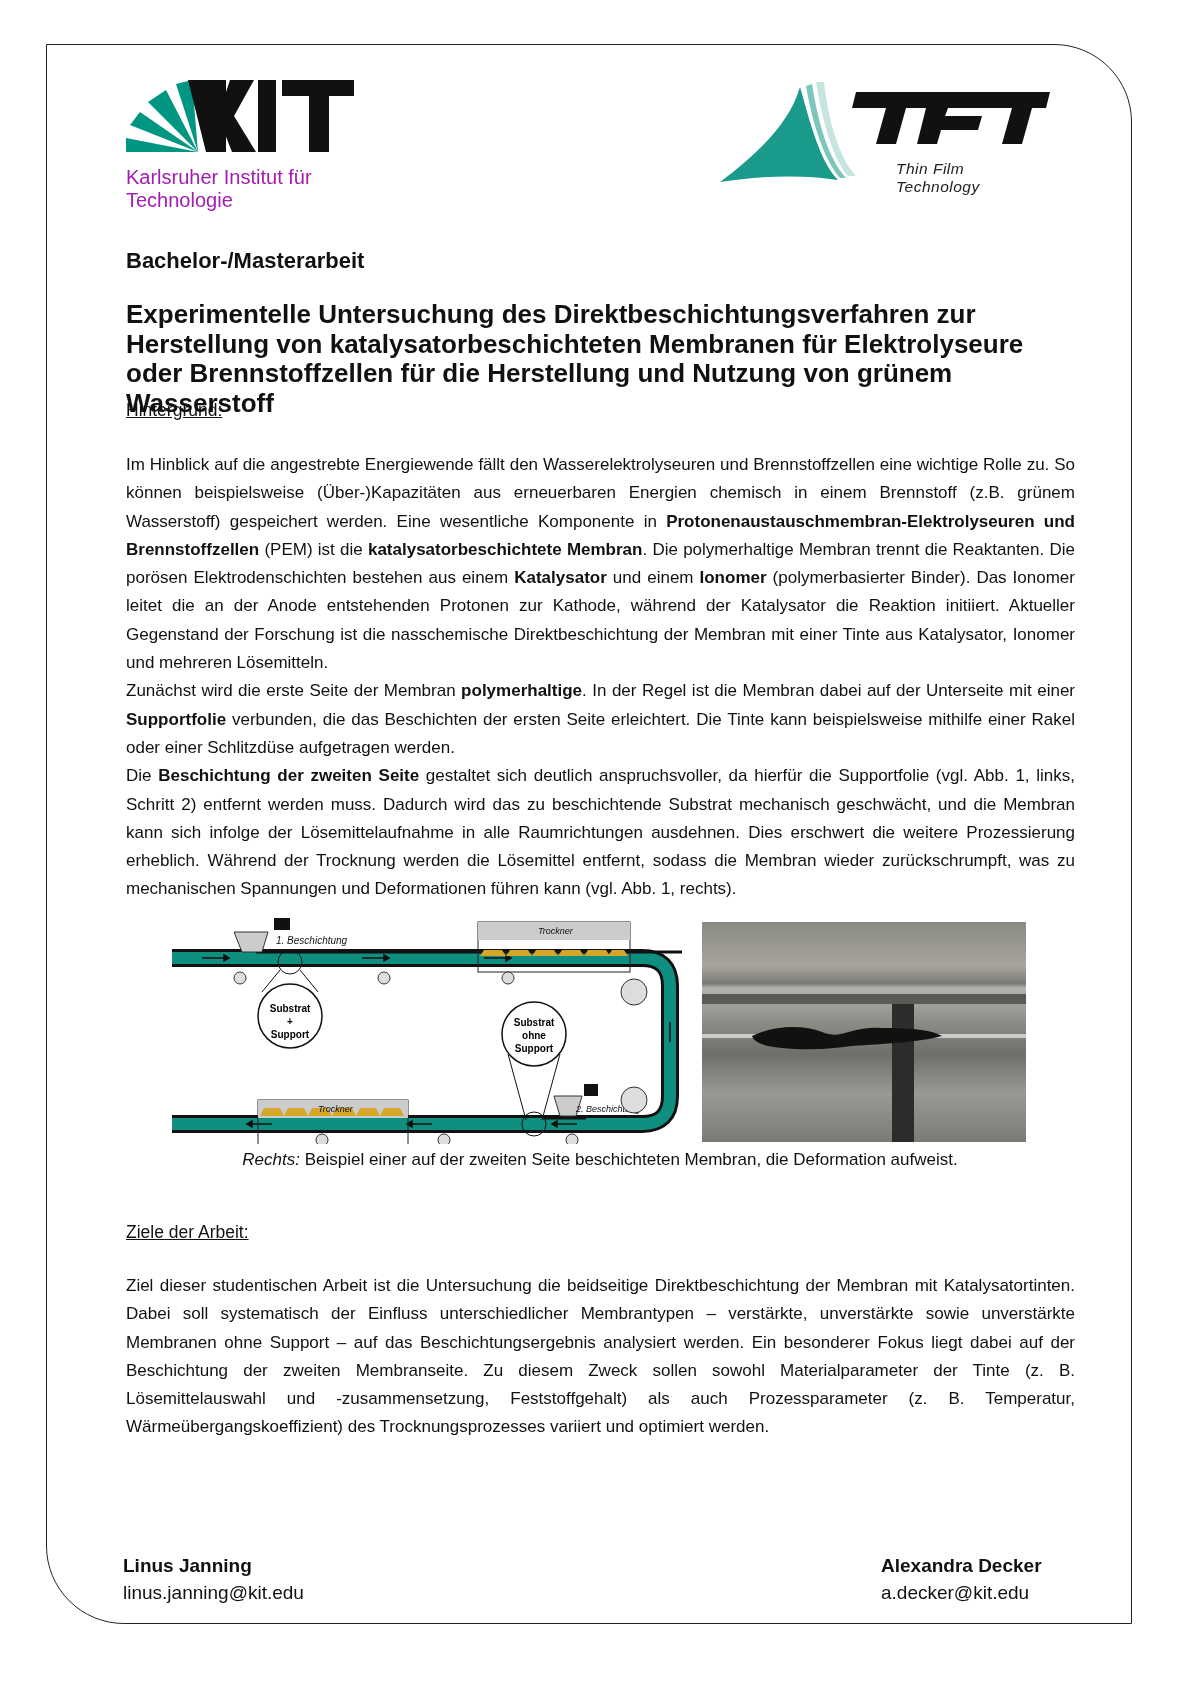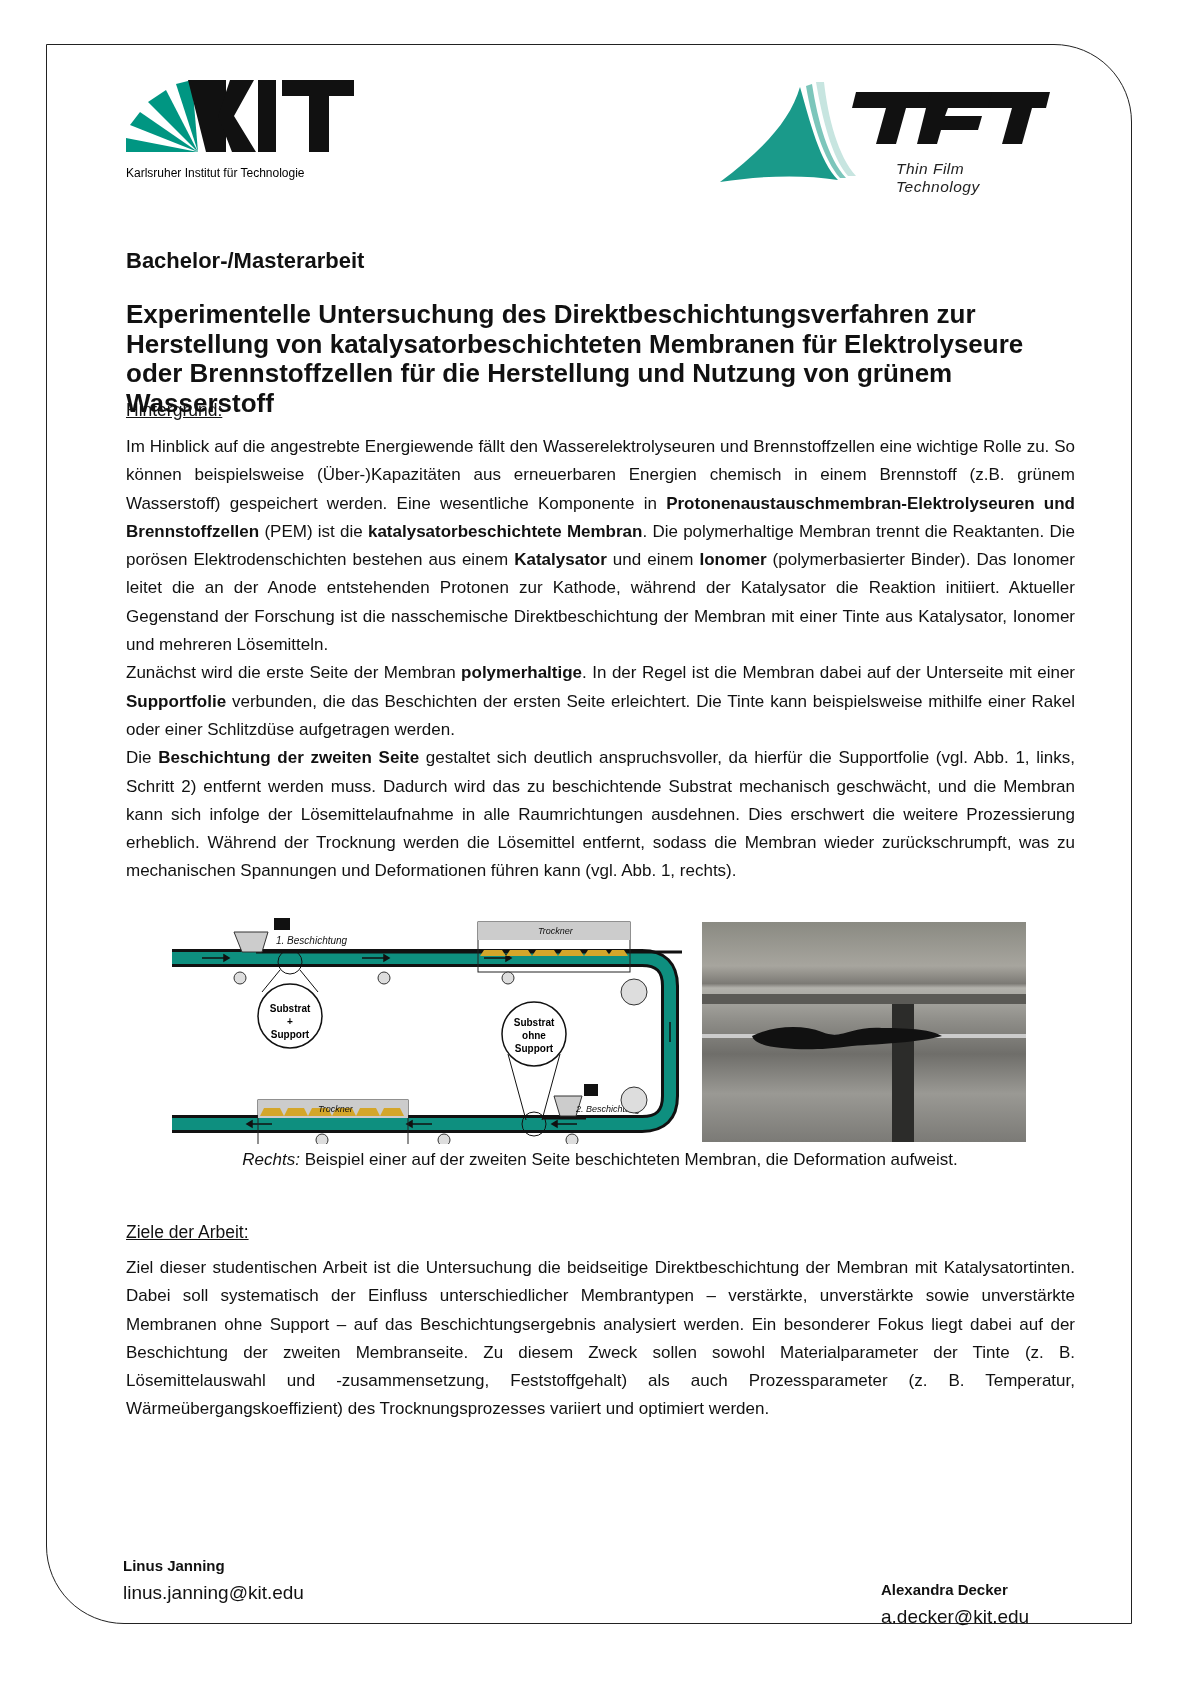--- a/index.html
+++ b/index.html
@@ -8,33 +8,33 @@
   .frame { position: absolute; left: 46px; top: 44px; width: 1086px; height: 1580px;
            border: 1.5px solid #222; border-radius: 0 78px 0 78px; box-sizing: border-box; }
   .abs { position: absolute; }
   .kit-logo { left: 126px; top: 80px; width: 240px; height: 110px; }
   .tft-logo { left: 720px; top: 82px; width: 330px; height: 105px; }
   .doctype { left: 126px; top: 248px; font-size: 22px; font-weight: bold; }
   .title { left: 126px; top: 300px; width: 960px; font-size: 26px; font-weight: bold; line-height: 29.5px; }
   .heading { font-size: 17.5px; text-decoration: underline; }
   .h-bg { left: 126px; top: 400px; }
   .h-goal { left: 126px; top: 1222px; }
-  .para { left: 126px; width: 949px; font-size: 17px; line-height: 28.3px; text-align: justify; }
+  .para { left: 126px; width: 949px; font-size: 17px; line-height: 28.3px; text-align: justify; margin-top: 18px; }
   .para p { margin: 0; }
   .p-bg { top: 433px; }
   .p-goal { top: 1254px; }
   b { font-weight: bold; }
   .diagram { left: 172px; top: 912px; width: 520px; height: 232px; }
   .photo { left: 702px; top: 922px; width: 324px; height: 220px; overflow: hidden;
            background: linear-gradient(180deg,#8a8a82 0%, #a7a59e 20%, #7c7a75 28%, #b3b2ac 30%, #8e8d88 45%, #6f6e6a 60%, #9a9994 78%, #7b7a76 100%); }
   .caption { left: 140px; top: 1146px; width: 920px; font-size: 17px; line-height: 28.3px; text-align: center; }
-  .contact-name { font-size: 15px; font-weight: bold; }
+  .contact-name { font-size: 19px; font-weight: bold; }
   .contact-mail { font-size: 19px; }
   .c-left { left: 123px; top: 1552px; line-height: 27px; }
-  .c-right { left: 881px; top: 1552px; line-height: 27px; margin-top: 24px; }
+  .c-right { left: 881px; top: 1552px; line-height: 27px; }
 </style>
 </head>
 <body>
 
 <div class="frame"></div>
 
 <div class="abs kit-logo">
   <svg width="240" height="110" viewBox="0 0 240 110">
     <g fill="#009682">
       <polygon points="0,72 72,72 0,58"></polygon>
@@ -43,21 +43,21 @@
       <polygon points="50,4 72,72 66,0"></polygon>
     </g>
     <g fill="#111">
       <polygon points="62,0 100,0 100,72 80,72"></polygon>
       <polygon points="104,0 128,0 108,36 130,72 106,72 92,36"></polygon>
       <rect x="132" y="0" width="18" height="72"></rect>
       <rect x="156" y="0" width="72" height="16"></rect>
       <rect x="183" y="0" width="20" height="72"></rect>
     </g>
   </svg>
-  <div class="abs" style="left:0;top:86px;font-size:12px;color:#000000;">Karlsruher Institut für Technologie</div>
+  <div class="abs" style="left:0;top:86px;font-size:20px;color:#a21caf;">Karlsruher Institut für Technologie</div>
 </div>
 
 <div class="abs tft-logo">
   <svg width="330" height="105" viewBox="0 0 330 105">
     <path d="M0,100 C40,70 70,40 80,5 C90,40 100,80 118,98 C80,92 40,94 0,100 Z" fill="#1a9a8a"></path>
     <path d="M86,4 C92,40 104,78 120,96 L126,96 C108,76 98,40 92,2 Z" fill="#7cc6bb"></path>
     <path d="M96,0 C102,36 112,76 128,94 L136,94 C118,74 108,36 104,0 Z" fill="#c7e5e0"></path>
     <g fill="#111">
       <polygon points="136,10 214,10 210,26 186,26 176,62 156,62 166,26 132,26"></polygon>
       <polygon points="210,10 278,10 274,26 228,26 225,34 262,34 258,48 221,48 217,62 197,62"></polygon>

